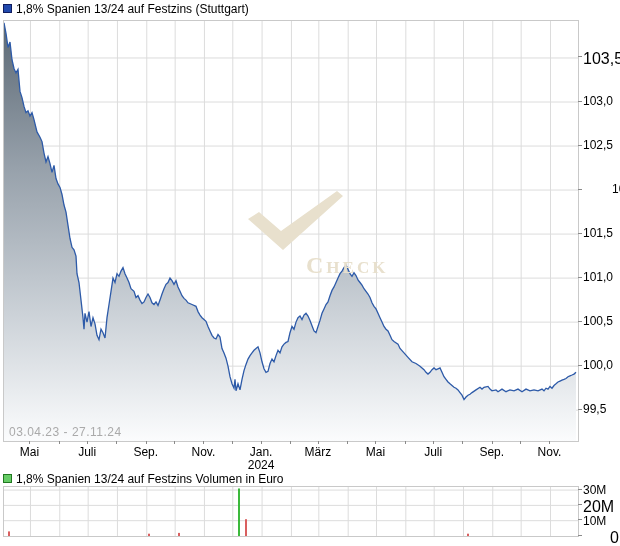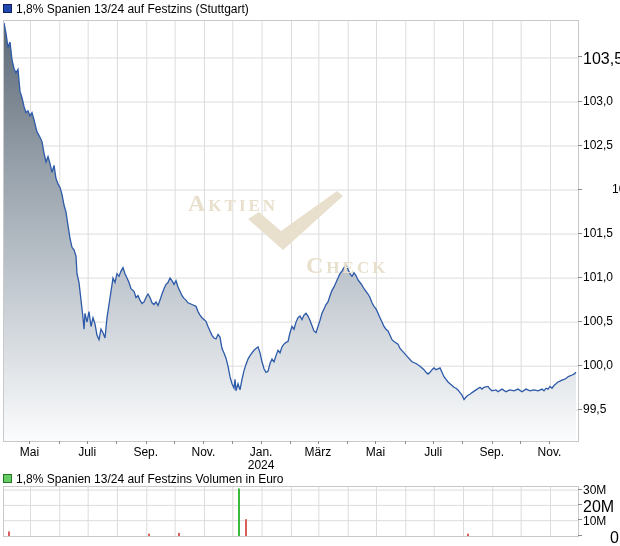--- a/index.html
+++ b/index.html
@@ -66,26 +66,26 @@
           <line x1="0" y1="257.10691823899407" x2="574" y2="257.10691823899407" stroke="#dcdcdc" stroke-width="1"></line>
           <line x1="0" y1="301.1320754716985" x2="574" y2="301.1320754716985" stroke="#dcdcdc" stroke-width="1"></line>
           <line x1="0" y1="345.15723270440293" x2="574" y2="345.15723270440293" stroke="#dcdcdc" stroke-width="1"></line>
           <line x1="0" y1="389.1823899371074" x2="574" y2="389.1823899371074" stroke="#dcdcdc" stroke-width="1"></line>
         </g>
       <path id="area-path" fill="url(#areaGrad)" stroke="none" d="M0.0,420 L0.0,1.8 L2.0,12.3 L4.0,26.4 L6.0,21.1 L8.0,38.7 L10.0,47.5 L12.0,51.9 L14.0,48.4 L16.0,70.4 L18.0,76.6 L20.0,85.4 L22.0,91.6 L24.0,89.8 L26.0,95.1 L28.0,91.6 L30.0,98.6 L33.0,110.9 L36.0,116.2 L38.0,120.6 L40.0,132.1 L42.0,140.9 L44.0,135.6 L46.0,142.6 L48.0,151.4 L50.0,144.4 L52.0,157.6 L54.0,162.9 L56.0,166.4 L58.0,173.5 L60.0,184.0 L62.0,191.1 L64.0,204.3 L66.0,217.5 L68.0,226.3 L70.0,228.9 L72.0,235.1 L73.0,252.7 L75.0,261.5 L77.0,279.1 L79.0,296.7 L80.0,308.2 L81.0,292.3 L83.0,301.1 L85.0,290.6 L87.0,305.5 L89.0,296.7 L91.0,302.9 L93.0,314.3 L95.0,318.7 L97.0,308.2 L99.0,311.7 L101.0,317.0 L103.0,296.7 L105.0,283.5 L107.0,270.3 L109.0,257.1 L111.0,261.5 L113.0,252.7 L115.0,255.3 L117.0,250.1 L119.0,246.5 L121.0,252.7 L123.0,257.1 L125.0,261.5 L127.0,267.7 L130.0,270.3 L132.0,276.5 L134.0,274.7 L136.0,279.1 L138.0,282.6 L140.0,280.9 L142.0,276.5 L144.0,273.0 L146.0,276.5 L148.0,281.8 L150.0,283.5 L152.0,280.9 L154.0,284.4 L156.0,279.1 L158.0,273.0 L160.0,267.7 L162.0,263.3 L164.0,261.5 L166.0,257.1 L168.0,259.7 L170.0,263.3 L172.0,259.7 L174.0,265.9 L176.0,270.3 L178.0,274.7 L180.0,277.4 L182.0,279.1 L184.0,281.8 L188.0,283.5 L192.0,285.3 L194.0,290.6 L196.0,294.1 L198.0,296.7 L200.0,298.5 L202.0,300.3 L204.0,305.5 L206.0,309.9 L208.0,314.3 L210.0,317.0 L212.0,317.9 L214.0,313.5 L216.0,316.1 L218.0,327.5 L220.0,331.9 L222.0,337.2 L224.0,345.2 L226.0,355.7 L228.0,362.8 L230.0,367.2 L231.0,358.4 L232.0,369.8 L234.0,362.8 L236.0,368.9 L238.0,358.4 L240.0,349.6 L242.0,343.4 L244.0,338.1 L246.0,334.6 L248.0,331.9 L250.0,329.3 L252.0,327.5 L254.0,325.8 L256.0,331.9 L258.0,340.8 L260.0,347.8 L262.0,351.3 L264.0,350.4 L266.0,342.5 L268.0,338.1 L270.0,340.8 L272.0,334.6 L274.0,329.3 L276.0,331.9 L278.0,325.8 L280.0,323.1 L282.0,321.4 L284.0,320.5 L286.0,311.7 L288.0,305.5 L290.0,308.2 L292.0,301.1 L294.0,296.7 L296.0,295.0 L298.0,298.5 L300.0,294.1 L302.0,292.3 L304.0,295.0 L306.0,299.4 L308.0,304.7 L310.0,309.9 L312.0,311.7 L314.0,305.5 L316.0,299.4 L318.0,292.3 L320.0,287.9 L322.0,283.5 L324.0,280.9 L326.0,274.7 L328.0,269.4 L330.0,265.9 L332.0,261.5 L334.0,257.1 L336.0,252.7 L338.0,250.1 L340.0,246.5 L342.0,243.9 L344.0,248.3 L346.0,252.7 L348.0,255.3 L350.0,251.8 L352.0,254.5 L354.0,258.9 L356.0,261.5 L358.0,264.2 L360.0,267.7 L362.0,270.3 L364.0,273.0 L366.0,276.5 L368.0,281.8 L370.0,285.3 L372.0,287.9 L374.0,292.3 L376.0,296.7 L378.0,301.1 L380.0,305.5 L382.0,308.2 L384.0,309.9 L386.0,314.3 L388.0,318.7 L390.0,320.5 L394.0,323.1 L396.0,327.5 L400.0,331.9 L404.0,336.4 L408.0,340.8 L412.0,342.5 L416.0,345.2 L418.0,346.9 L420.0,348.7 L422.0,351.3 L424.0,353.1 L426.0,351.3 L428.0,348.7 L430.0,346.9 L432.0,348.7 L434.0,347.8 L436.0,346.9 L438.0,351.3 L440.0,355.7 L442.0,358.4 L444.0,361.0 L446.0,362.8 L448.0,364.5 L450.0,366.3 L452.0,367.2 L454.0,368.9 L456.0,371.6 L458.0,374.2 L460.0,378.6 L462.0,376.0 L464.0,374.2 L466.0,373.3 L468.0,371.6 L472.0,368.9 L476.0,366.3 L478.0,368.1 L480.0,366.3 L484.0,365.4 L486.0,368.1 L488.0,369.8 L492.0,368.9 L494.0,370.7 L498.0,368.1 L502.0,370.7 L506.0,368.9 L510.0,369.8 L514.0,368.1 L518.0,370.7 L522.0,368.1 L526.0,369.8 L530.0,368.9 L534.0,369.8 L538.0,368.1 L540.0,369.8 L542.0,367.2 L544.0,368.1 L546.0,365.4 L548.0,367.2 L550.0,364.5 L552.0,362.8 L554.0,361.0 L556.0,360.1 L558.0,359.2 L560.0,358.4 L562.0,357.5 L564.0,355.7 L566.0,354.8 L568.0,354.0 L570.0,353.1 L572.0,351.3 L572.0,420 Z"></path>
       <path id="line-path" fill="none" stroke-width="1.3" d="M0.0,1.8 L2.0,12.3 L4.0,26.4 L6.0,21.1 L8.0,38.7 L10.0,47.5 L12.0,51.9 L14.0,48.4 L16.0,70.4 L18.0,76.6 L20.0,85.4 L22.0,91.6 L24.0,89.8 L26.0,95.1 L28.0,91.6 L30.0,98.6 L33.0,110.9 L36.0,116.2 L38.0,120.6 L40.0,132.1 L42.0,140.9 L44.0,135.6 L46.0,142.6 L48.0,151.4 L50.0,144.4 L52.0,157.6 L54.0,162.9 L56.0,166.4 L58.0,173.5 L60.0,184.0 L62.0,191.1 L64.0,204.3 L66.0,217.5 L68.0,226.3 L70.0,228.9 L72.0,235.1 L73.0,252.7 L75.0,261.5 L77.0,279.1 L79.0,296.7 L80.0,308.2 L81.0,292.3 L83.0,301.1 L85.0,290.6 L87.0,305.5 L89.0,296.7 L91.0,302.9 L93.0,314.3 L95.0,318.7 L97.0,308.2 L99.0,311.7 L101.0,317.0 L103.0,296.7 L105.0,283.5 L107.0,270.3 L109.0,257.1 L111.0,261.5 L113.0,252.7 L115.0,255.3 L117.0,250.1 L119.0,246.5 L121.0,252.7 L123.0,257.1 L125.0,261.5 L127.0,267.7 L130.0,270.3 L132.0,276.5 L134.0,274.7 L136.0,279.1 L138.0,282.6 L140.0,280.9 L142.0,276.5 L144.0,273.0 L146.0,276.5 L148.0,281.8 L150.0,283.5 L152.0,280.9 L154.0,284.4 L156.0,279.1 L158.0,273.0 L160.0,267.7 L162.0,263.3 L164.0,261.5 L166.0,257.1 L168.0,259.7 L170.0,263.3 L172.0,259.7 L174.0,265.9 L176.0,270.3 L178.0,274.7 L180.0,277.4 L182.0,279.1 L184.0,281.8 L188.0,283.5 L192.0,285.3 L194.0,290.6 L196.0,294.1 L198.0,296.7 L200.0,298.5 L202.0,300.3 L204.0,305.5 L206.0,309.9 L208.0,314.3 L210.0,317.0 L212.0,317.9 L214.0,313.5 L216.0,316.1 L218.0,327.5 L220.0,331.9 L222.0,337.2 L224.0,345.2 L226.0,355.7 L228.0,362.8 L230.0,367.2 L231.0,358.4 L232.0,369.8 L234.0,362.8 L236.0,368.9 L238.0,358.4 L240.0,349.6 L242.0,343.4 L244.0,338.1 L246.0,334.6 L248.0,331.9 L250.0,329.3 L252.0,327.5 L254.0,325.8 L256.0,331.9 L258.0,340.8 L260.0,347.8 L262.0,351.3 L264.0,350.4 L266.0,342.5 L268.0,338.1 L270.0,340.8 L272.0,334.6 L274.0,329.3 L276.0,331.9 L278.0,325.8 L280.0,323.1 L282.0,321.4 L284.0,320.5 L286.0,311.7 L288.0,305.5 L290.0,308.2 L292.0,301.1 L294.0,296.7 L296.0,295.0 L298.0,298.5 L300.0,294.1 L302.0,292.3 L304.0,295.0 L306.0,299.4 L308.0,304.7 L310.0,309.9 L312.0,311.7 L314.0,305.5 L316.0,299.4 L318.0,292.3 L320.0,287.9 L322.0,283.5 L324.0,280.9 L326.0,274.7 L328.0,269.4 L330.0,265.9 L332.0,261.5 L334.0,257.1 L336.0,252.7 L338.0,250.1 L340.0,246.5 L342.0,243.9 L344.0,248.3 L346.0,252.7 L348.0,255.3 L350.0,251.8 L352.0,254.5 L354.0,258.9 L356.0,261.5 L358.0,264.2 L360.0,267.7 L362.0,270.3 L364.0,273.0 L366.0,276.5 L368.0,281.8 L370.0,285.3 L372.0,287.9 L374.0,292.3 L376.0,296.7 L378.0,301.1 L380.0,305.5 L382.0,308.2 L384.0,309.9 L386.0,314.3 L388.0,318.7 L390.0,320.5 L394.0,323.1 L396.0,327.5 L400.0,331.9 L404.0,336.4 L408.0,340.8 L412.0,342.5 L416.0,345.2 L418.0,346.9 L420.0,348.7 L422.0,351.3 L424.0,353.1 L426.0,351.3 L428.0,348.7 L430.0,346.9 L432.0,348.7 L434.0,347.8 L436.0,346.9 L438.0,351.3 L440.0,355.7 L442.0,358.4 L444.0,361.0 L446.0,362.8 L448.0,364.5 L450.0,366.3 L452.0,367.2 L454.0,368.9 L456.0,371.6 L458.0,374.2 L460.0,378.6 L462.0,376.0 L464.0,374.2 L466.0,373.3 L468.0,371.6 L472.0,368.9 L476.0,366.3 L478.0,368.1 L480.0,366.3 L484.0,365.4 L486.0,368.1 L488.0,369.8 L492.0,368.9 L494.0,370.7 L498.0,368.1 L502.0,370.7 L506.0,368.9 L510.0,369.8 L514.0,368.1 L518.0,370.7 L522.0,368.1 L526.0,369.8 L530.0,368.9 L534.0,369.8 L538.0,368.1 L540.0,369.8 L542.0,367.2 L544.0,368.1 L546.0,365.4 L548.0,367.2 L550.0,364.5 L552.0,362.8 L554.0,361.0 L556.0,360.1 L558.0,359.2 L560.0,358.4 L562.0,357.5 L564.0,355.7 L566.0,354.8 L568.0,354.0 L570.0,353.1 L572.0,351.3" stroke="#2d5aa8"></path>
     </svg>
   </div>
 
-  <span class="wm-word" style="left:188px;top:190px;">Aktien</span>
   <svg id="wm-check-svg" width="104" height="62" viewBox="0 0 104 62">
     <polygon points="4,29 15,22 37,41 93,1 99,6 39,60" fill="#e8e0cd"></polygon>
   </svg>
   <span class="wm-word" style="left:306px;top:224px;margin-top:28px;">Check</span>
 
+  <div id="date-range">03.04.23 - 27.11.24</div>
 
   <div id="y-labels">
       <div style="position: absolute; left: 583px; top: 49.9811px; font-size: 16px;">103,5</div>
       <div style="position: absolute; left: 578px; top: 56.4811px; width: 4px; height: 1px; background: rgb(138, 138, 138);"></div>
       <div style="position: absolute; left: 583px; top: 94.0063px; font-size: 12px;">103,0</div>
       <div style="position: absolute; left: 578px; top: 100.506px; width: 4px; height: 1px; background: rgb(138, 138, 138);"></div>
       <div style="position: absolute; left: 583px; top: 138.031px; font-size: 12px;">102,5</div>
       <div style="position: absolute; left: 578px; top: 144.531px; width: 4px; height: 1px; background: rgb(138, 138, 138);"></div>
       <div style="position: absolute; left: 583px; top: 182.057px; font-size: 12px; margin-left: 29px;">102,0</div>
       <div style="position: absolute; left: 578px; top: 188.557px; width: 4px; height: 1px; background: rgb(138, 138, 138);"></div>

